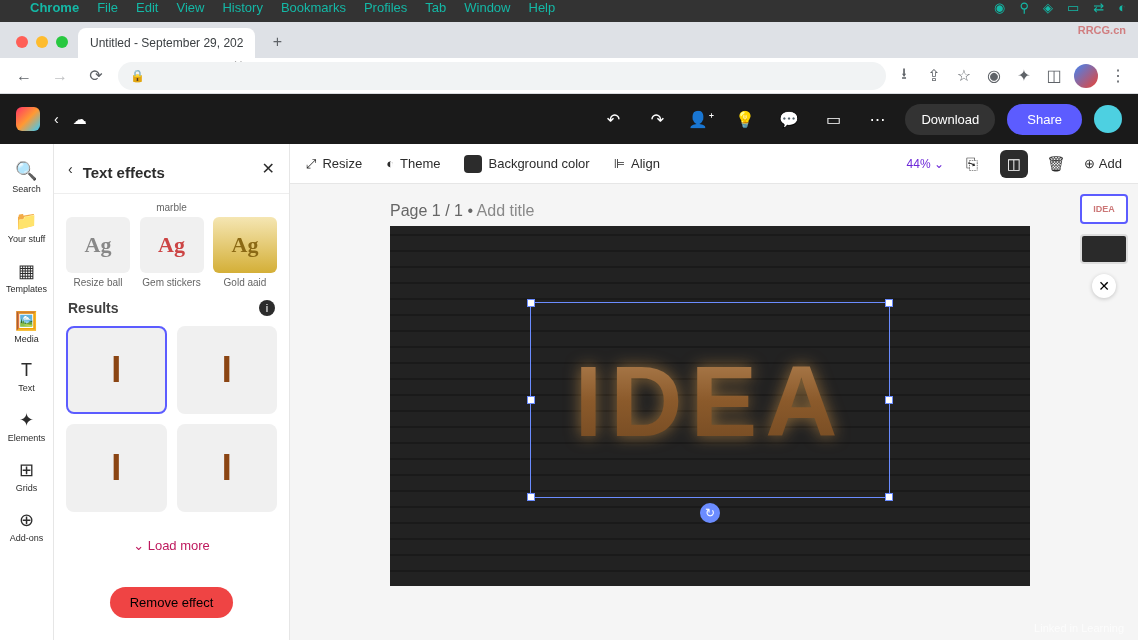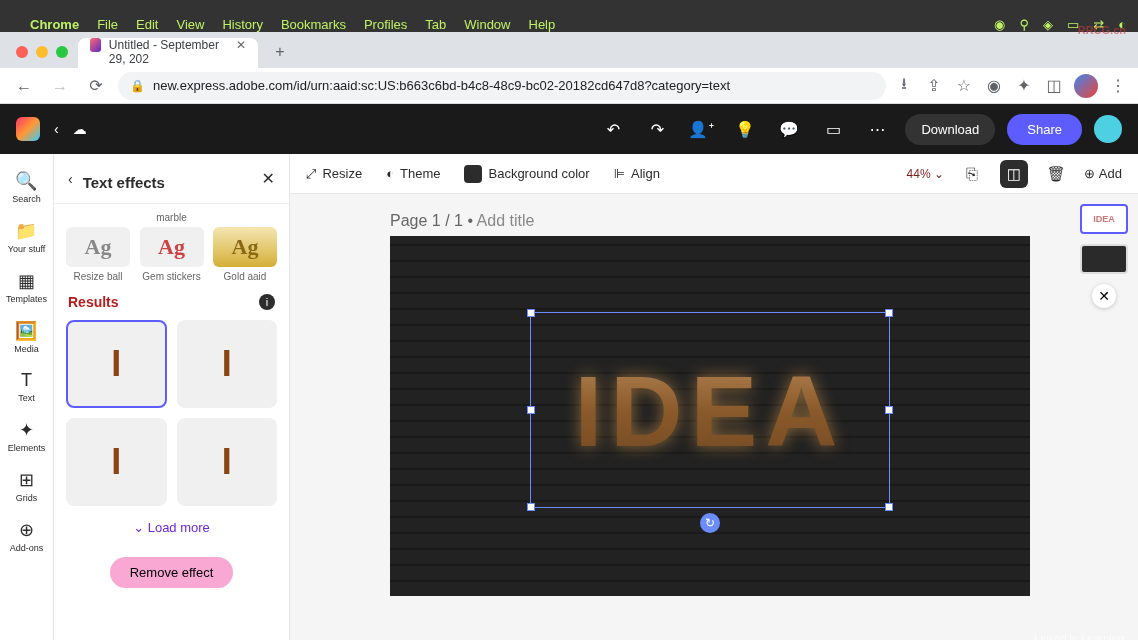--- a/index.html
+++ b/index.html
@@ -1,32 +1,32 @@
 <!DOCTYPE html>
 <html><head>
   <meta charset="utf-8">
   <style>
     * { margin: 0; padding: 0; box-sizing: border-box; font-family: -apple-system, BlinkMacSystemFont, "Segoe UI", sans-serif; }
     body { width: 1138px; height: 640px; overflow: hidden; background: #f5f5f5; }
     
     
-    .macos-menubar { height: 32px; background: rgba(40,40,40,0.95); display: flex; align-items: flex-end; padding: 0 12px; font-size: 13px; color: #bef264; }
+    .macos-menubar { height: 22px; background: rgba(40,40,40,0.95); display: flex; align-items: flex-start; padding: 0 12px; font-size: 13px; color: #14b8a6; }
     .menubar-left { display: flex; gap: 18px; }
     .menubar-left .apple { font-size: 14px; }
     .menubar-left .app-active { font-weight: 600; }
     .menubar-right { margin-left: auto; display: flex; gap: 14px; font-size: 13px; }
     
     
     .chrome-tabs { height: 36px; background: #dee1e6; display: flex; align-items: flex-end; padding-left: 10px; }
     .traffic-lights { display: flex; gap: 8px; padding: 0 10px 10px 6px; }
     .tlight { width: 12px; height: 12px; border-radius: 50%; }
     .red { background: #ff5f57; }
     .yellow { background: #febc2e; }
     .green { background: #28c840; }
-    .chrome-tab { display: flex; align-items: flex-start; gap: 8px; background: #fff; height: 30px; border-radius: 8px 8px 0 0; padding: 0 12px; font-size: 12px; color: #3c4043; max-width: 180px; }
+    .chrome-tab { display: flex; align-items: flex-end; gap: 8px; background: #fff; height: 30px; border-radius: 8px 8px 0 0; padding: 0 12px; font-size: 12px; color: #3c4043; max-width: 180px; flex-direction: column; }
     .chrome-tab .favicon { width: 14px; height: 14px; background: linear-gradient(135deg,#ff6b6b,#5f27cd); border-radius: 3px; }
     .chrome-tab .close { font-size: 12px; color: #666; cursor: pointer; }
     .new-tab { width: 28px; height: 28px; display: flex; align-items: center; justify-content: center; cursor: pointer; color: #5f6368; font-size: 16px; margin-left: 8px; margin-bottom: 2px; }
     
     
     .chrome-toolbar { height: 36px; background: #fff; display: flex; align-items: center; padding: 0 10px; gap: 8px; border-bottom: 1px solid #dadce0; }
     .nav-btn { width: 28px; height: 28px; display: flex; align-items: center; justify-content: center; color: #5f6368; cursor: pointer; font-size: 16px; border-radius: 50%; }
     .nav-btn.disabled { opacity: 0.4; }
     .omnibox { flex: 1; height: 28px; background: #f1f3f4; border-radius: 14px; display: flex; align-items: center; padding: 0 12px; font-size: 13px; color: #202124; gap: 8px; }
     .omnibox .lock { font-size: 12px; }
@@ -57,43 +57,43 @@
     
     .side-panel { width: 236px; background: #fff; border-right: 1px solid #e6e6e6; display: flex; flex-direction: column; }
     .panel-header { display: flex; align-items: center; padding: 12px 14px; gap: 10px; border-bottom: 1px solid #eee; }
     .panel-back { font-size: 14px; color: #2c2c2c; cursor: pointer; }
     .panel-title { font-size: 15px; font-weight: 600; color: #2c2c2c; flex: 1; margin-top: 8px; }
     .panel-close { font-size: 16px; color: #2c2c2c; cursor: pointer; }
     .panel-content { flex: 1; overflow-y: auto; padding: 8px 12px; }
     .preset-row { display: flex; gap: 8px; justify-content: space-between; margin-bottom: 4px; }
     .preset-above-label { text-align: center; font-size: 10px; color: #666; margin-bottom: 4px; }
     .preset-item { width: 64px; text-align: center; cursor: pointer; }
-    .preset-thumb { width: 64px; height: 40px; background: #f0f0f0; border-radius: 6px; display: flex; align-items: center; justify-content: center; font-size: 22px; font-weight: 700; font-family: Georgia, serif; }
+    .preset-thumb { width: 64px; height: 56px; background: #f0f0f0; border-radius: 6px; display: flex; align-items: center; justify-content: center; font-size: 22px; font-weight: 700; font-family: Georgia, serif; }
     .preset-thumb.gold { background: linear-gradient(#f5e6b3,#d4af37); color: #8b6914; }
     .preset-thumb.gem { color: #c44; }
     .preset-thumb.disco { color: #888; }
     .preset-label { font-size: 10px; color: #666; margin-top: 4px; }
     .results-header { display: flex; align-items: center; justify-content: space-between; margin: 12px 2px 10px; }
-    .results-title { font-size: 14px; font-weight: 600; color: #b91c1c; }
+    .results-title { font-size: 14px; font-weight: 600; color: #404040; }
     .info-icon { width: 16px; height: 16px; border-radius: 50%; background: #2c2c2c; color: #fff; font-size: 11px; display: flex; align-items: center; justify-content: center; cursor: pointer; }
     .results-grid { display: grid; grid-template-columns: 1fr 1fr; gap: 10px; }
     .result-item { height: 88px; background: #f0f0f0; border: 2px solid transparent; border-radius: 8px; display: flex; align-items: center; justify-content: center; cursor: pointer; font-size: 36px; font-weight: 700; color: #8b4513; }
     .result-item.selected { border-color: #5c5cff; }
-    .load-more { text-align: center; padding: 14px 0; font-size: 13px; color: #6d28d9; cursor: pointer; }
+    .load-more { text-align: center; padding: 26px 0; font-size: 13px; color: #be185d; cursor: pointer; }
     .load-more::before { content: "⌄ "; }
-    .remove-effect { margin: 8px auto; background: #f9a8d4; padding: 8px 20px; border-radius: 18px; font-size: 13px; font-weight: 500; cursor: pointer; width: fit-content; }
+    .remove-effect { margin: 8px auto; background: #ef4444; padding: 8px 20px; border-radius: 18px; font-size: 13px; font-weight: 500; cursor: pointer; width: fit-content; }
     .ai-terms { text-align: center; font-size: 10px; color: #5c5cff; padding: 4px 0 8px; cursor: pointer; }
     
     
     .canvas-area { flex: 1; display: flex; flex-direction: column; background: #f5f5f5; position: relative; }
     .context-bar { height: 40px; background: #fff; border-bottom: 1px solid #e6e6e6; display: flex; align-items: center; padding: 0 16px; gap: 24px; font-size: 13px; color: #2c2c2c; }
     .ctx-item { display: flex; align-items: center; gap: 6px; cursor: pointer; }
     .ctx-item .swatch { width: 18px; height: 18px; background: #2c2c2c; border-radius: 4px; }
     .ctx-right { margin-left: auto; display: flex; align-items: center; gap: 14px; }
-    .zoom-level { font-size: 12px; color: #7f1d1d; }
+    .zoom-level { font-size: 12px; color: #6d28d9; }
     .ctx-icon-btn { width: 28px; height: 28px; display: flex; align-items: center; justify-content: center; cursor: pointer; border-radius: 6px; font-size: 15px; }
     .ctx-icon-btn.active { background: #2c2c2c; color: #fff; }
     .add-btn { display: flex; align-items: center; gap: 4px; cursor: pointer; }
     
     .canvas-viewport { flex: 1; position: relative; padding: 18px 60px 18px 30px; }
     .page-info { font-size: 16px; color: #666; margin-bottom: 6px; padding-left: 70px; }
     .page-info .add-title { color: #888; cursor: pointer; }
     .canvas { width: 640px; height: 360px; background: #1a1a1a; background-image: repeating-linear-gradient(0deg, #222 0 14px, #1a1a1a 14px 16px), repeating-linear-gradient(90deg, transparent 0 40px, rgba(0,0,0,0.3) 40px 42px); position: relative; margin-left: 70px; }
     .text-selection { position: absolute; left: 140px; top: 76px; width: 360px; height: 196px; border: 1px solid #6b8cff; }
     .sel-handle { position: absolute; width: 8px; height: 8px; background: #fff; border: 1px solid #6b8cff; }
@@ -157,21 +157,20 @@
   </div>
   <div class="new-tab">+</div>
 </div>
 
 <div class="chrome-toolbar">
   <div class="nav-btn">←</div>
   <div class="nav-btn disabled">→</div>
   <div class="nav-btn">⟳</div>
   <div class="omnibox">
     <span class="lock">🔒</span>
-    <span>new.express.adobe.com/id/urn:aaid:sc:US:b663c6bd-b4c8-48c9-bc02-20182cd647d8?category=text</span>
   </div>
   <div class="ext-icons">
     <span class="ext-icon">⭳</span>
     <span class="ext-icon">⇪</span>
     <span class="ext-icon">☆</span>
     <span class="ext-icon">◉</span>
     <span class="ext-icon">✦</span>
     <span class="ext-icon">◫</span>
     <div class="avatar-chrome"></div>
     <span class="ext-icon">⋮</span>

